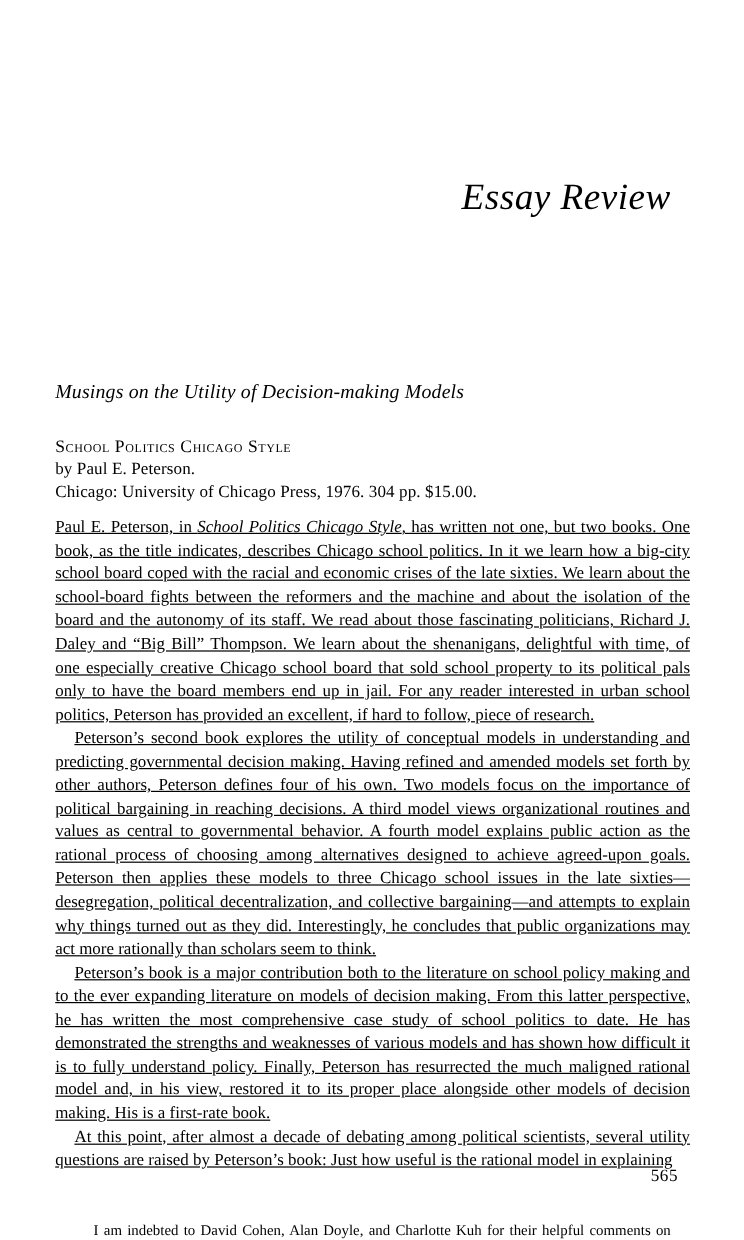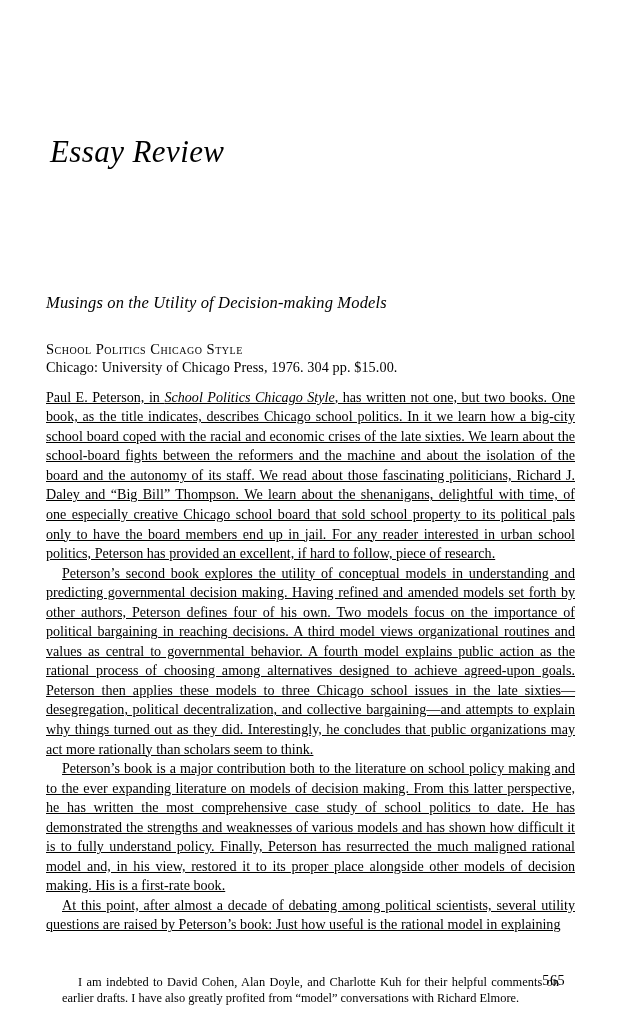--- a/index.html
+++ b/index.html
@@ -23,23 +23,24 @@
     top: 0;
     width: 529px;
   }
 
   
   .essay-title {
     font-style: italic;
     font-size: 31px;
     line-height: 1;
     letter-spacing: 0.4px;
-    margin: 4px;
+    margin: 16px;
     padding-top: 132px;
     font-weight: normal;
+    text-align: right;
   }
 
   
   .article-title {
     font-style: italic;
     font-size: 16.5px;
     line-height: 1;
     letter-spacing: 0.15px;
     margin: 0;
     padding-top: 124px;
@@ -128,20 +129,21 @@
 <div class="page">
 
   <div class="content">
 
     <h1 class="essay-title">Essay Review</h1>
 
     <h2 class="article-title">Musings on the Utility of Decision-making Models</h2>
 
     <div class="citation">
       <div class="smallcaps">School Politics Chicago Style</div>
+      <div class="byline">by Paul E. Peterson.</div>
       <div class="imprint">Chicago: University of Chicago Press, 1976. 304 pp. $15.00.</div>
     </div>
 
     <div class="body-block">
 
       <p class="body"><span>Paul E. Peterson, in </span><i>School Politics Chicago Style</i><span>, has written not one, but two books. One book, as the title indicates, describes Chicago school politics. In it we learn how a big-city school board coped with the racial and economic crises of the late sixties. We learn about the school-board fights between the reformers and the machine and about the isolation of the board and the autonomy of its staff. We read about those fascinating politicians, Richard J. Daley and “Big Bill” Thompson. We learn about the shenanigans, delightful with time, of one especially creative Chicago school board that sold school property to its political pals only to have the board members end up in jail. For any reader interested in urban school politics, Peterson has provided an excellent, if hard to follow, piece of research.</span></p>
 
       <p class="body indent">Peterson’s second book explores the utility of conceptual models in understanding and predicting governmental decision making. Having refined and amended models set forth by other authors, Peterson defines four of his own. Two models focus on the importance of political bargaining in reaching decisions. A third model views organizational routines and values as central to governmental behavior. A fourth model explains public action as the rational process of choosing among alternatives designed to achieve agreed-upon goals. Peterson then applies these models to three Chicago school issues in the late sixties—desegregation, political decentralization, and collective bargaining—and attempts to explain why things turned out as they did. Interestingly, he concludes that public organizations may act more rationally than scholars seem to think.</p>
 
       <p class="body indent">Peterson’s book is a major contribution both to the literature on school policy making and to the ever expanding literature on models of decision making. From this latter perspective, he has written the most comprehensive case study of school politics to date. He has demonstrated the strengths and weaknesses of various models and has shown how difficult it is to fully understand policy. Finally, Peterson has resurrected the much maligned rational model and, in his view, restored it to its proper place alongside other models of decision making. His is a first-rate book.</p>

